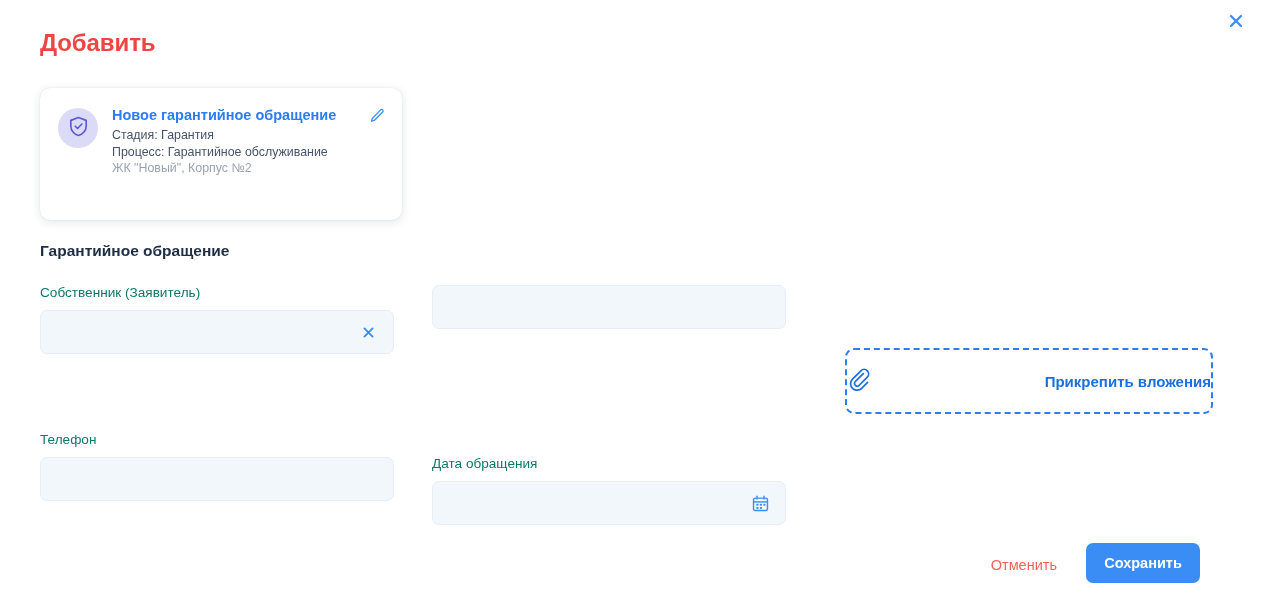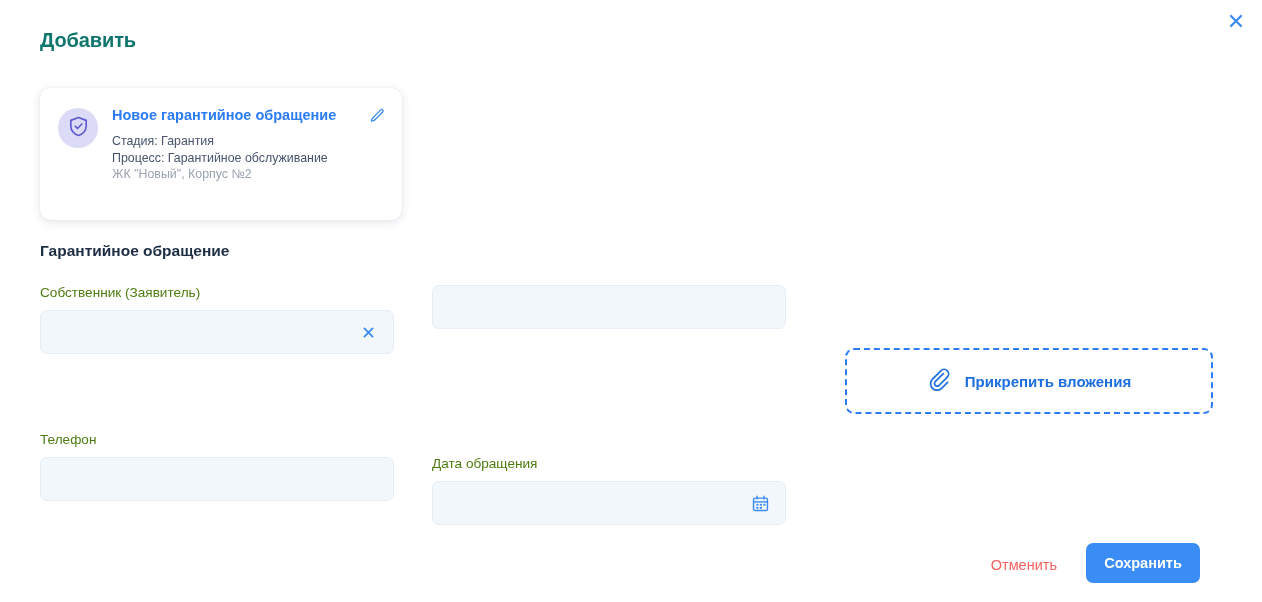--- a/index.html
+++ b/index.html
@@ -34,23 +34,23 @@
     background: none;
     border: none;
   }
   .close-btn svg { display: block; }
 
   
   .dialog-title {
     position: absolute;
     left: 40px;
     top: 29px;
-    font-size: 20px;
-    font-weight: bold;
-    color: #0f766e;
+    font-size: 24px;
+    font-weight: bold;
+    color: #ef4444;
     letter-spacing: -0.1px;
   }
 
   
   .entity-card {
     position: absolute;
     left: 40px;
     top: 88px;
     width: 362px;
     height: 132px;
@@ -79,21 +79,21 @@
     min-width: 0;
     position: relative;
     padding-right: 26px;
   }
 
   .entity-title {
     font-size: 14.5px;
     font-weight: bold;
     color: #2b7cf5;
     line-height: 18px;
-    margin-bottom: 9px;
+    margin-bottom: 3px;
     white-space: nowrap;
   }
 
   .entity-line {
     font-size: 12.4px;
     line-height: 16.5px;
     color: #46536b;
     white-space: nowrap;
   }
   .entity-line.muted { color: #9aa3b2; }
@@ -119,21 +119,21 @@
     top: 242px;
     font-size: 15.5px;
     font-weight: bold;
     color: #1d2d44;
   }
 
   
   .field { position: absolute; }
   .field-label {
     font-size: 13.6px;
-    color: #4d7c0f;
+    color: #0f766e;
     margin-bottom: 10px;
     display: block;
   }
   .field-input {
     position: relative;
     width: 354px;
     height: 44px;
     background: #f2f7fb;
     border: 1px solid #e6edf5;
     border-radius: 7px;
@@ -200,21 +200,21 @@
   .attach-zone {
     position: absolute;
     left: 845px;
     top: 348px;
     width: 368px;
     height: 66px;
     border: 2px dashed #2b7cf5;
     border-radius: 9px;
     display: flex;
     align-items: center;
-    justify-content: center;
+    justify-content: space-between;
     gap: 14px;
     cursor: pointer;
     background: transparent;
   }
   .attach-label {
     font-size: 15px;
     font-weight: bold;
     color: #1d6fe0;
   }
 

